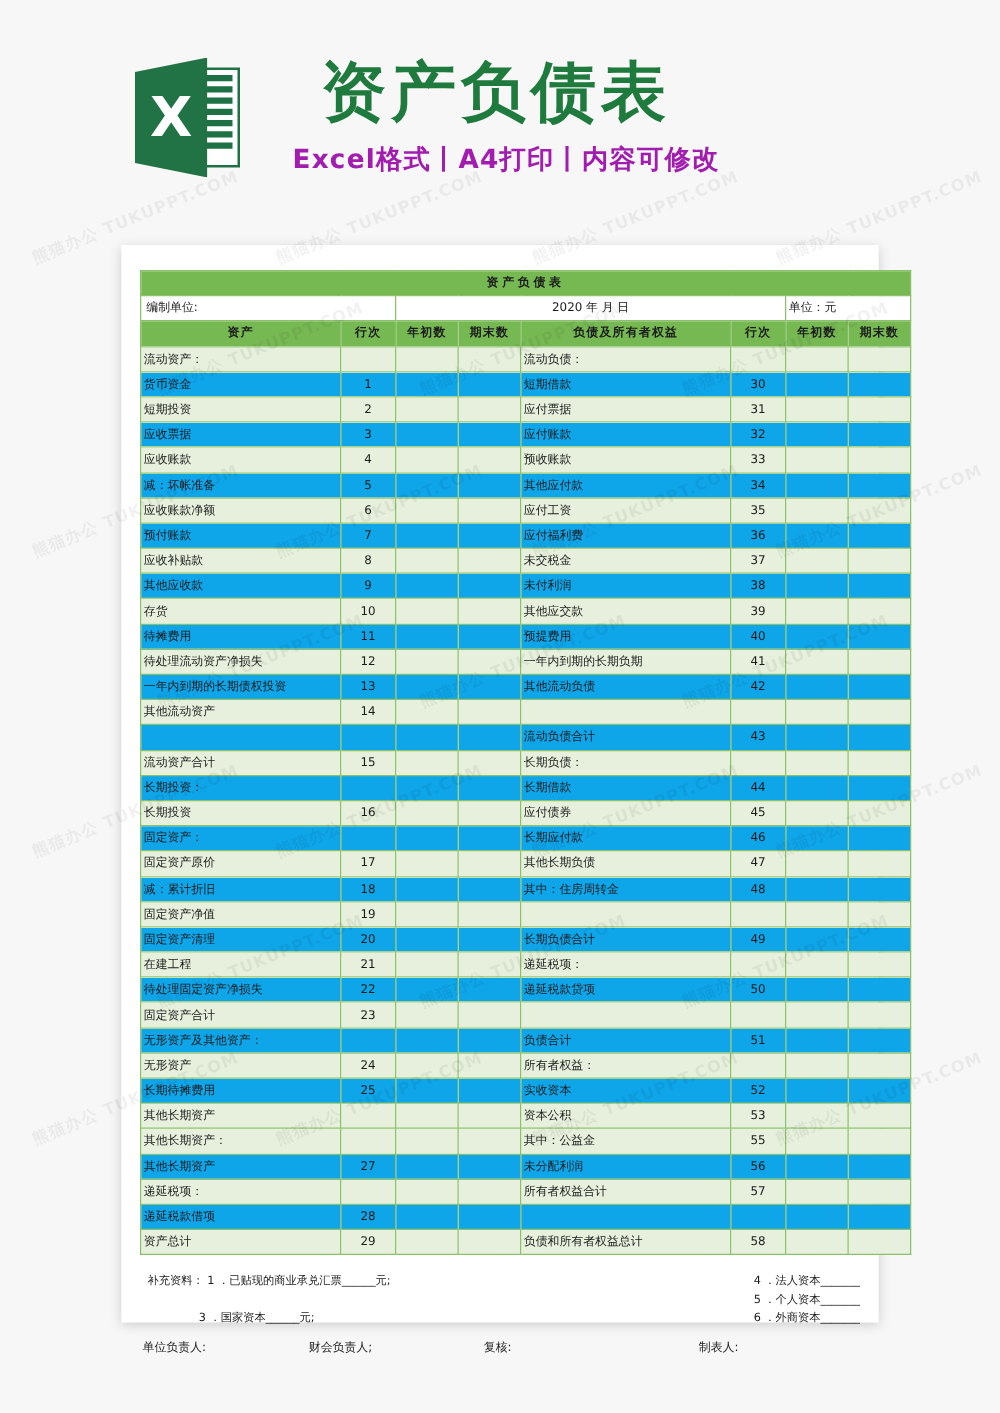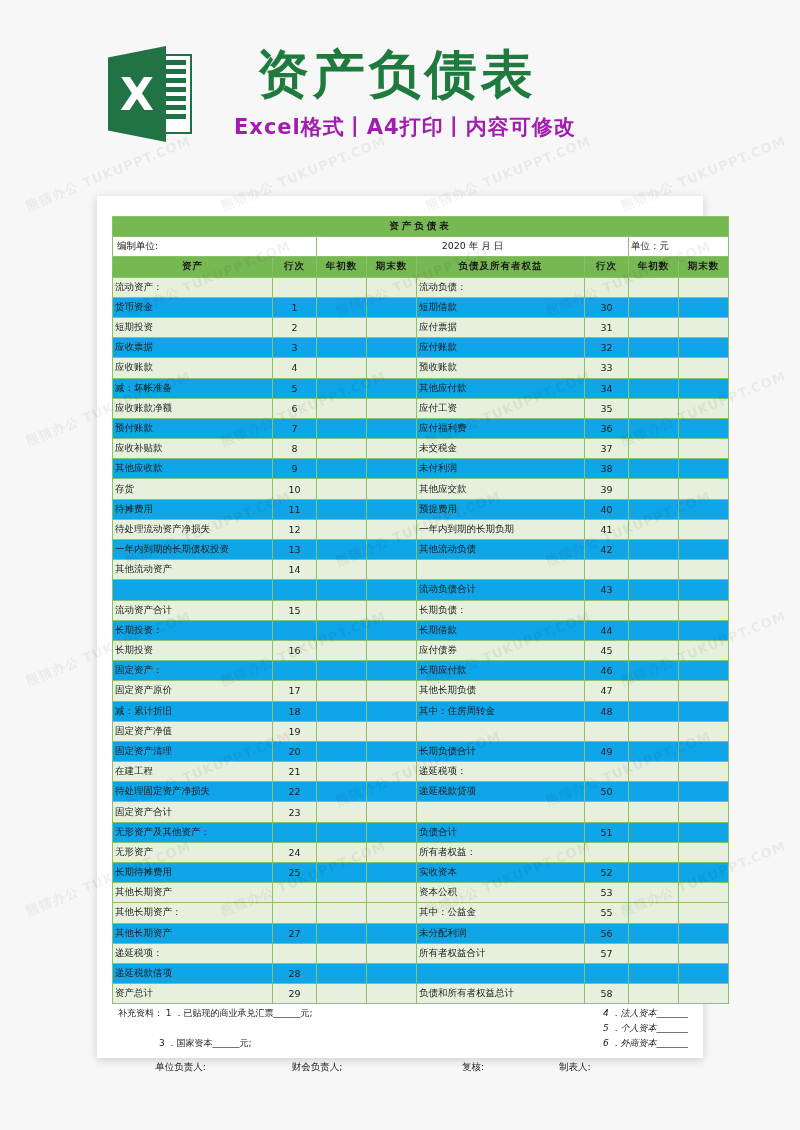--- a/index.html
+++ b/index.html
@@ -77,27 +77,27 @@
   }
   .rg{background:#e6f0dc;}
   .rw{background:#0ea5e9;}
   .lbl{text-align:left;}
   .num{text-align:center;font-size:9.5px;}
   .i0{padding-left:3px;}
   .i1{padding-left:11px;}
   .i2{padding-left:21px;}
 
   
-  .foot{margin-top:2px;width:576px;font-size:9px;color:#1b1b1b;position:relative;}
+  .foot{margin-top:14px;width:576px;font-size:9px;color:#1b1b1b;position:relative;}
   .foot .line{display:flex;align-items:flex-start;line-height:15px;height:15px;}
   .foot .lead{padding-left:6px;white-space:nowrap;}
   .foot .indent{padding-left:47px;white-space:nowrap;}
-  .foot .right{position:absolute;right:0;white-space:nowrap;font-style:italic;}
+  .foot .right{position:absolute;right:0;white-space:nowrap;}
   .sig{display:flex;margin-top:8px;font-size:9.5px;line-height:15px;}
-  .sig span{white-space:nowrap;text-align:center;}
+  .sig span{white-space:nowrap;}
   .sig .s1{padding-left:2px;width:133px;}
   .sig .s2{width:140px;}
   .sig .s3{width:172px;}
   .sig .s4{width:auto;}
 </style>
 </head>
 <body>
 
 <div class="hero">
   <div class="hero-inner">

